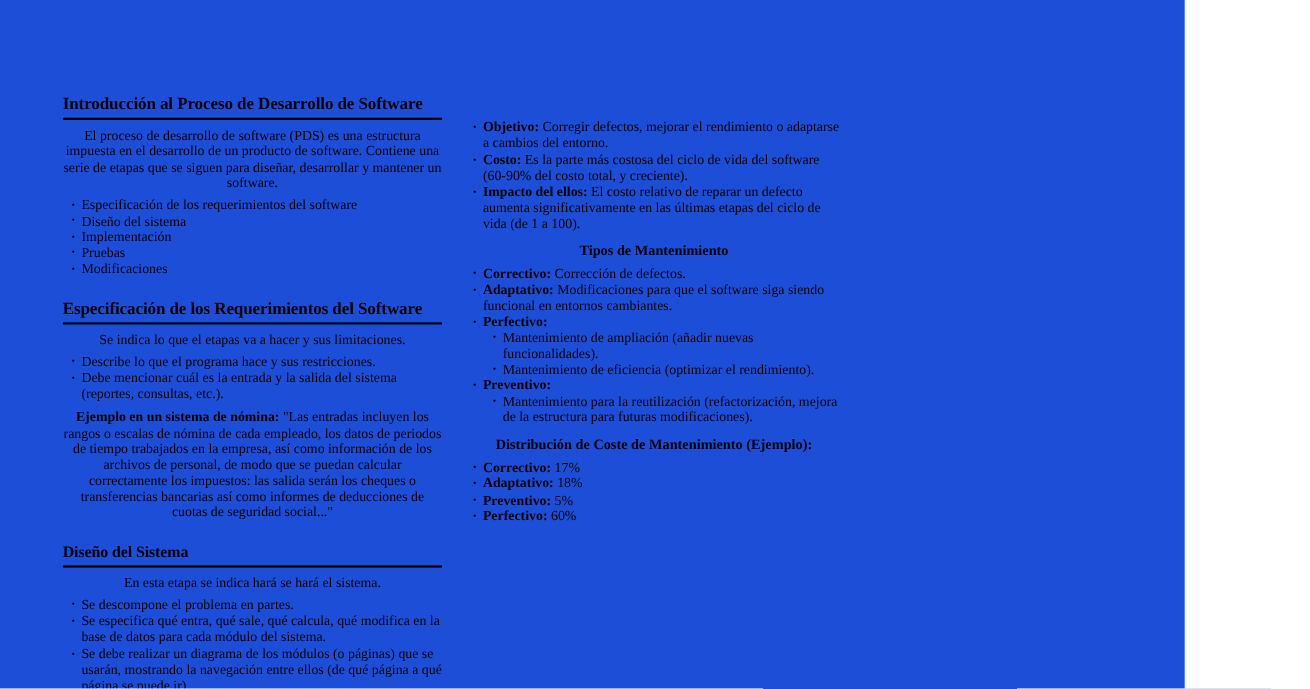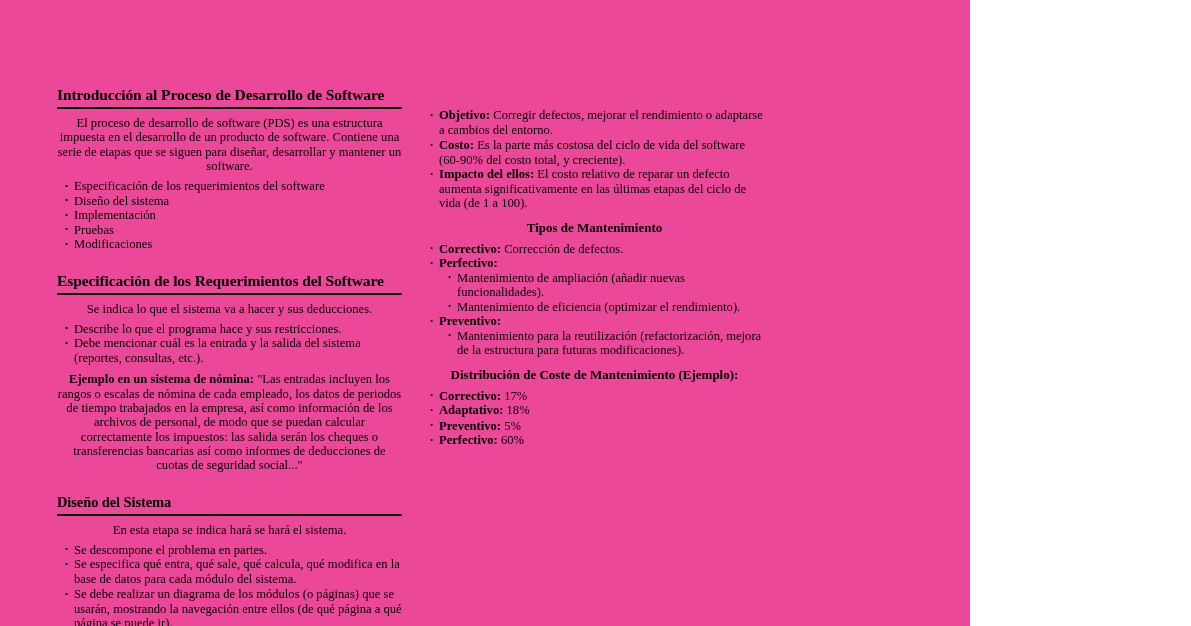--- a/index.html
+++ b/index.html
@@ -9,23 +9,23 @@
   }
   body {
     width: 1191px;
     height: 626px;
     overflow: hidden;
     font-family: "Liberation Serif", "DejaVu Serif", serif;
     color: #000000;
   }
   .page {
     position: relative;
-    width: 970px;
-    height: 626px;
-    background: #ec4899;
+    width: 1077px;
+    height: 626px;
+    background: #1d4ed8;
   }
   .col {
     position: absolute;
     top: 0;
     overflow: hidden;
   }
   .col-left {
     left: 57px;
     width: 345px;
     height: 626px;
@@ -123,21 +123,21 @@
       <ul class="doc-ul">
         <li>Especificación de los requerimientos del software</li>
         <li>Diseño del sistema</li>
         <li>Implementación</li>
         <li>Pruebas</li>
         <li>Modificaciones</li>
       </ul>
 
       <h2 class="doc-h2">Especificación de los Requerimientos del Software</h2>
 
-      <p class="doc-p">Se indica lo que el sistema va a hacer y sus deducciones.</p>
+      <p class="doc-p">Se indica lo que el etapas va a hacer y sus limitaciones.</p>
 
       <ul class="doc-ul">
         <li>Describe lo que el programa hace y sus restricciones.</li>
         <li>Debe mencionar cuál es la entrada y la salida del sistema (reportes, consultas, etc.).</li>
       </ul>
 
       <p class="doc-p">
         <span class="b">Ejemplo en un sistema de nómina:</span><span> "Las entradas incluyen los rangos o escalas de nómina de cada empleado, los datos de periodos de tiempo trabajados en la empresa, así como información de los archivos de personal, de modo que se puedan calcular correctamente los impuestos: las salida serán los cheques o transferencias bancarias así como informes de deducciones de cuotas de seguridad social..."</span>
       </p>
 
@@ -167,20 +167,23 @@
         <li>
           <span class="b">Impacto del ellos:</span><span> El costo relativo de reparar un defecto aumenta significativamente en las últimas etapas del ciclo de vida (de 1 a 100).</span>
         </li>
       </ul>
 
       <h3 class="doc-h3">Tipos de Mantenimiento</h3>
 
       <ul class="doc-ul">
         <li>
           <span class="b">Correctivo:</span><span> Corrección de defectos.</span>
+        </li>
+        <li>
+          <span class="b">Adaptativo:</span><span> Modificaciones para que el software siga siendo funcional en entornos cambiantes.</span>
         </li>
         <li>
           <span class="b">Perfectivo:</span>
           <ul class="doc-ul">
             <li>Mantenimiento de ampliación (añadir nuevas funcionalidades).</li>
             <li>Mantenimiento de eficiencia (optimizar el rendimiento).</li>
           </ul>
         </li>
         <li>
           <span class="b">Preventivo:</span>

